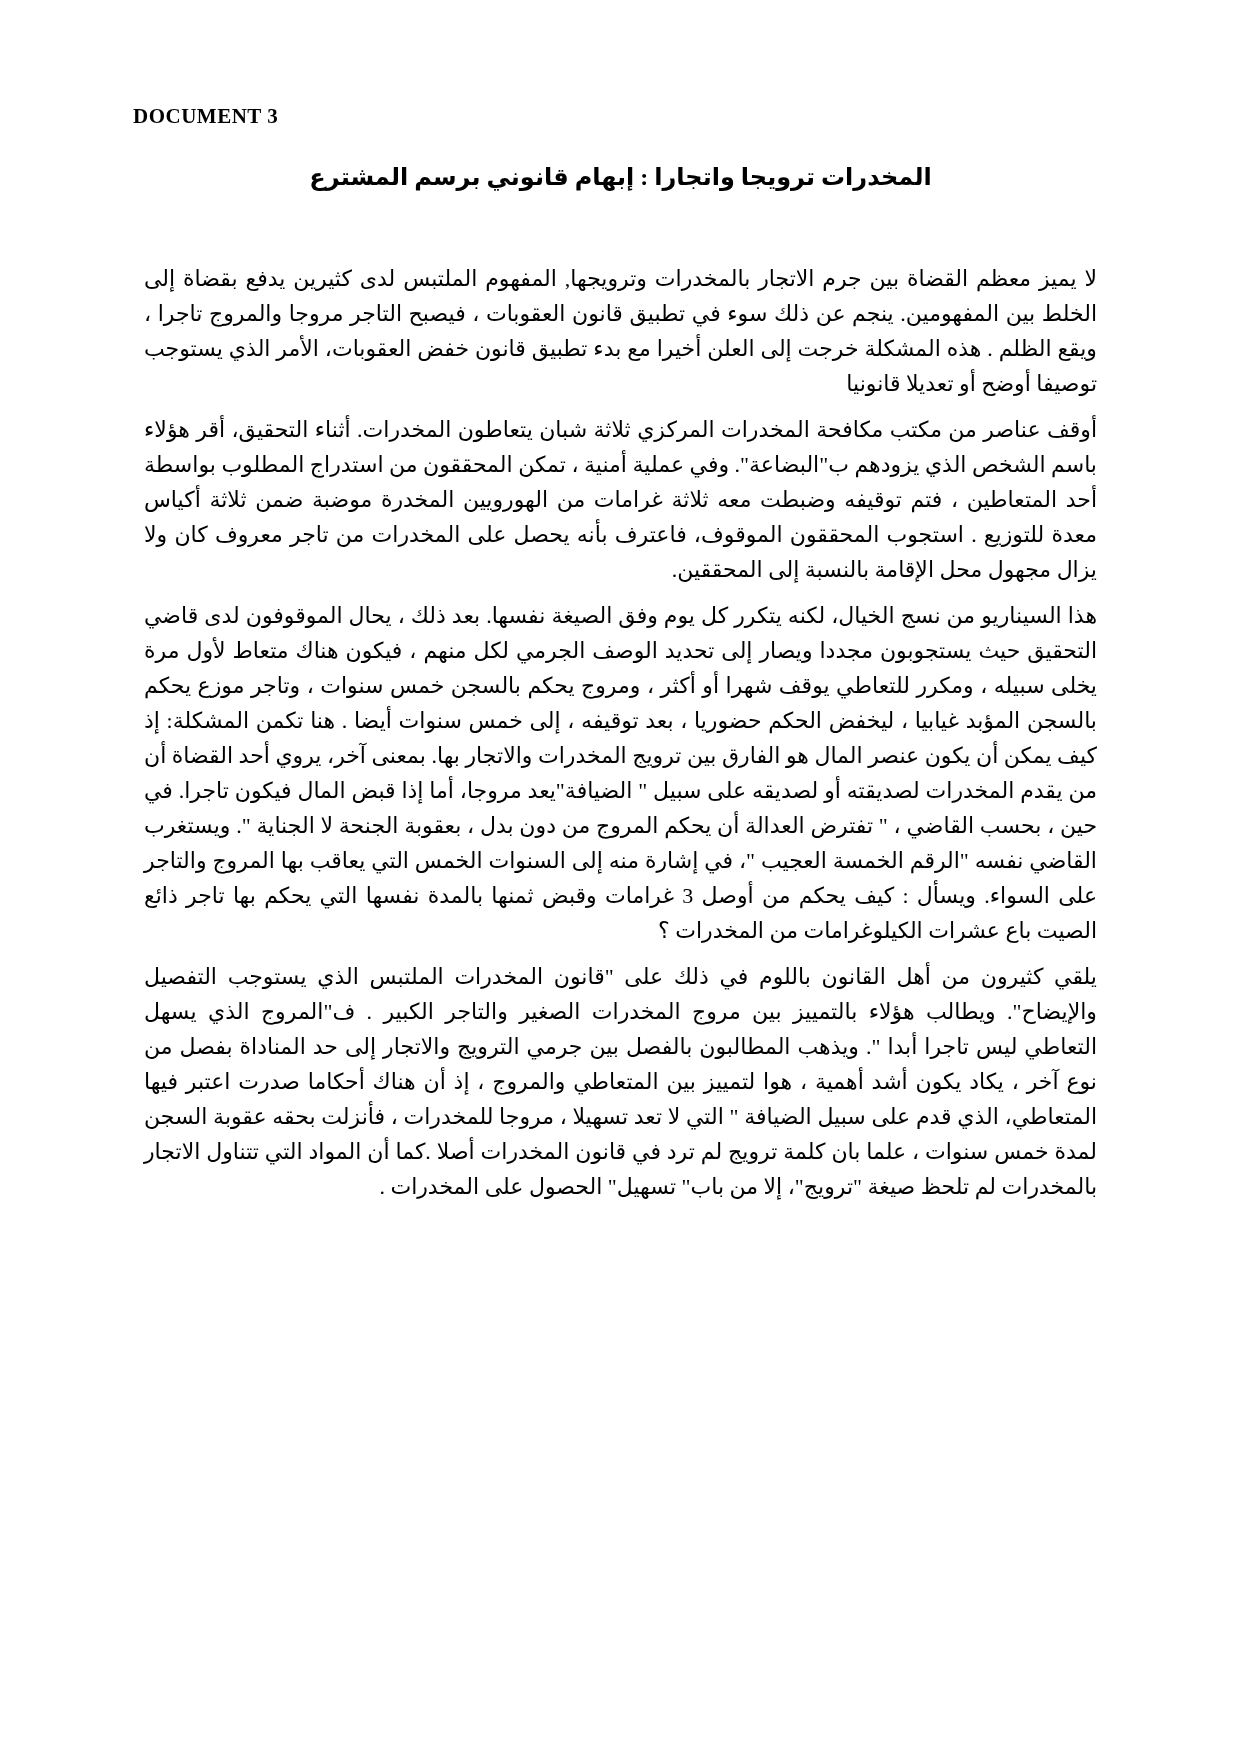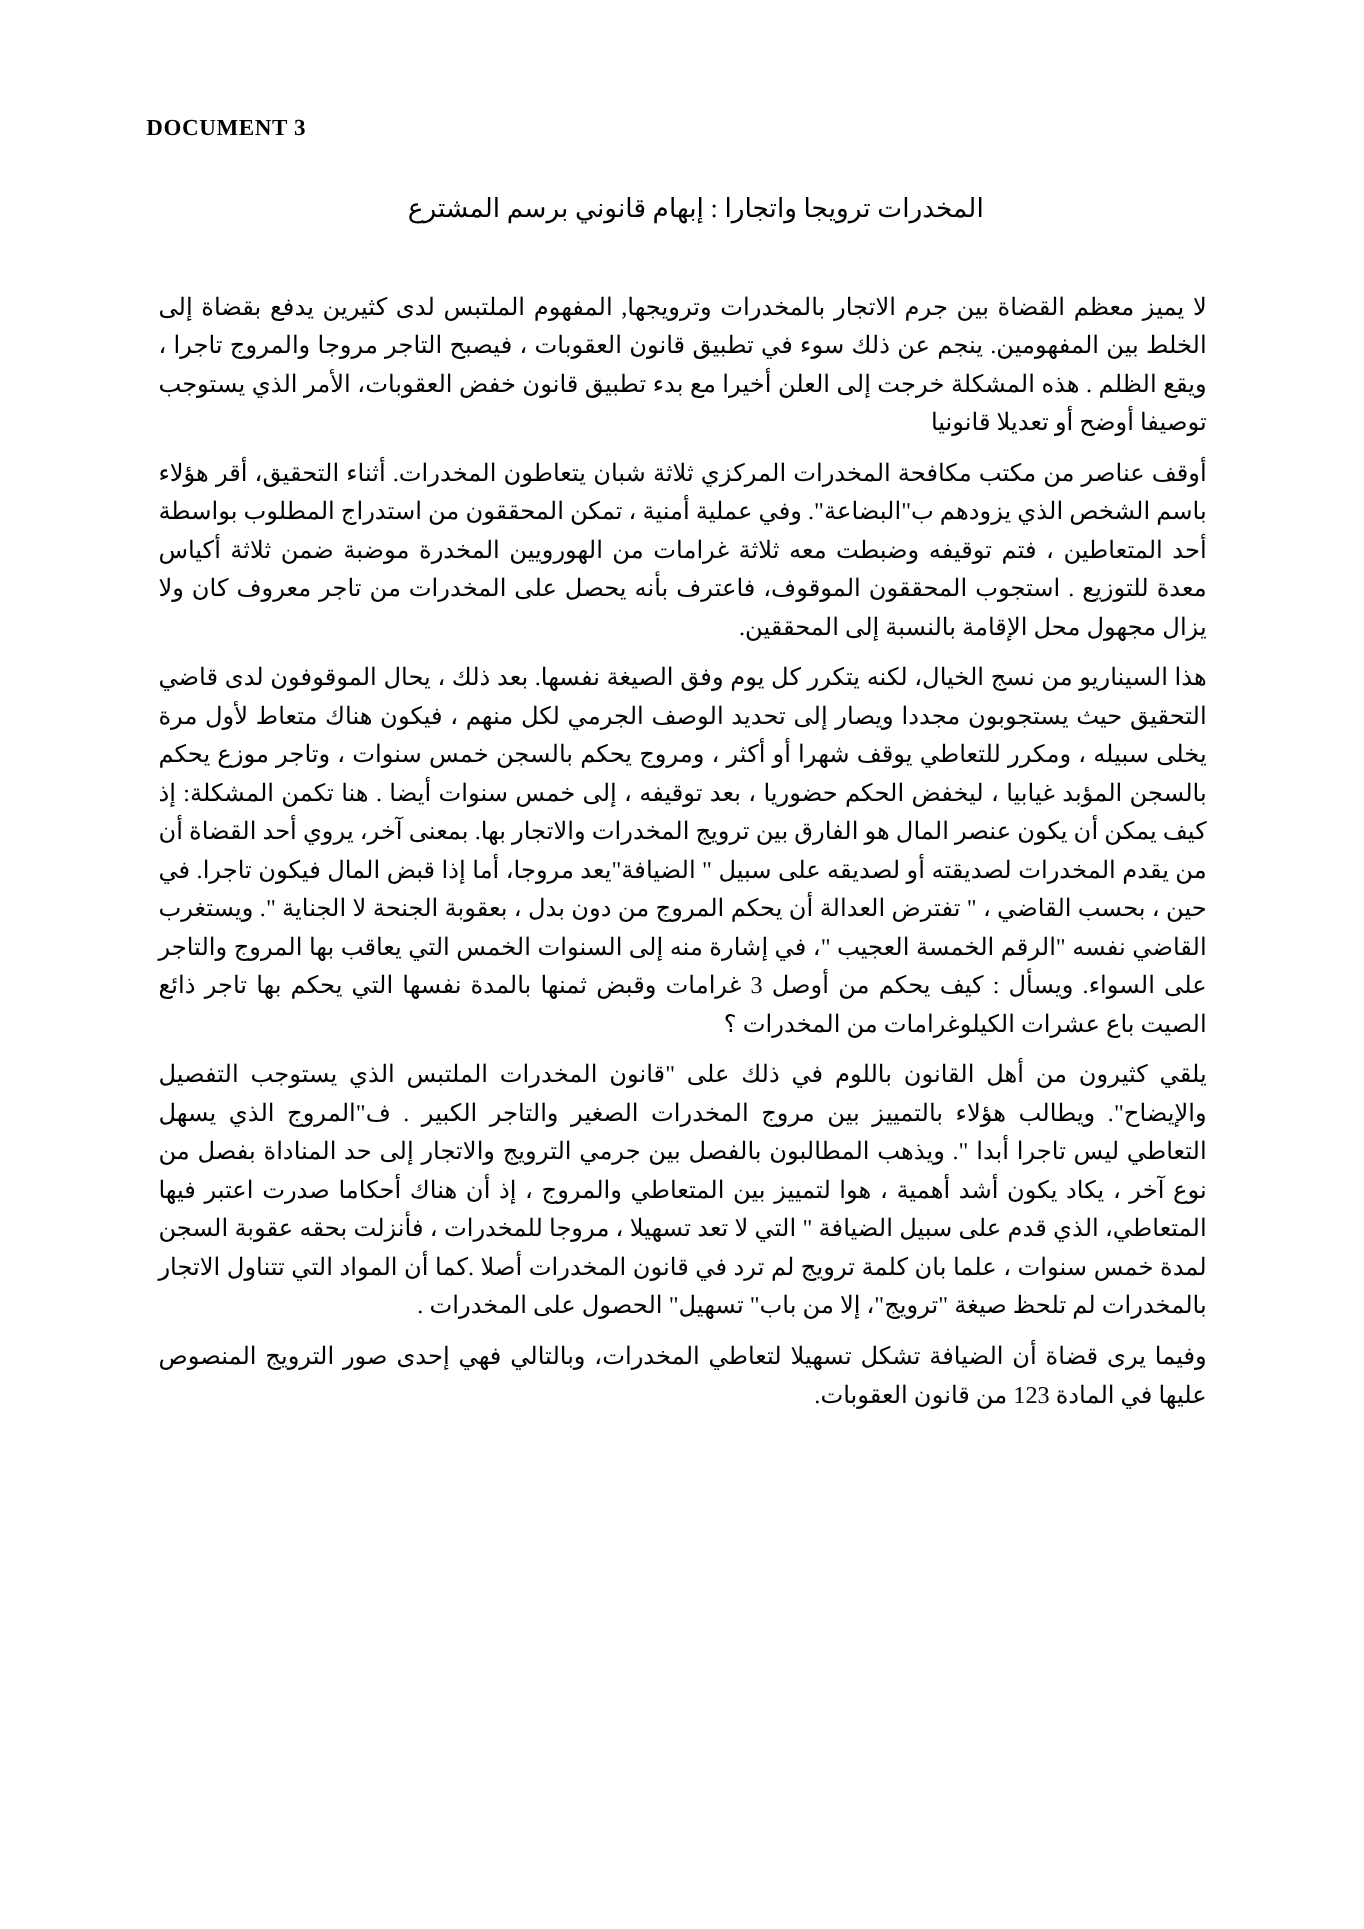--- a/index.html
+++ b/index.html
@@ -23,25 +23,25 @@
     font-family: "Liberation Serif", serif;
     font-weight: bold;
     font-size: 21px;
     letter-spacing: 0.5px;
   }
   .article-title {
     position: absolute;
     top: 163px;
     left: 133px;
     width: 975px;
-    margin: 12px;
+    margin: 0;
     direction: rtl;
     unicode-bidi: embed;
     text-align: center;
-    font-weight: normal;
+    font-weight: bold;
     font-size: 24px;
     font-family: "Liberation Serif", "DejaVu Sans", serif;
   }
   .article-body {
     position: absolute;
     top: 250px;
     left: 133px;
     width: 975px;
     direction: rtl;
     unicode-bidi: embed;
@@ -82,20 +82,19 @@
 
   <div class="doc-label">DOCUMENT 3</div>
 
   <h1 class="article-title">المخدرات ترويجا واتجارا : إبهام قانوني برسم المشترع</h1>
 
   <div class="article-body">
     <p>لا يميز معظم القضاة بين جرم الاتجار بالمخدرات وترويجها, المفهوم الملتبس لدى كثيرين يدفع بقضاة إلى الخلط بين المفهومين. ينجم عن ذلك سوء في تطبيق قانون العقوبات ، فيصبح التاجر مروجا والمروج تاجرا ، ويقع الظلم . هذه المشكلة خرجت إلى العلن أخيرا مع بدء تطبيق قانون خفض العقوبات، الأمر الذي يستوجب توصيفا أوضح أو تعديلا قانونيا</p>
     <p>أوقف عناصر من مكتب مكافحة المخدرات المركزي ثلاثة شبان يتعاطون المخدرات. أثناء التحقيق، أقر هؤلاء باسم الشخص الذي يزودهم ب"البضاعة". وفي عملية أمنية ، تمكن المحققون من استدراج المطلوب بواسطة أحد المتعاطين ، فتم توقيفه وضبطت معه ثلاثة غرامات من الهورويين المخدرة موضبة ضمن ثلاثة أكياس معدة للتوزيع . استجوب المحققون الموقوف، فاعترف بأنه يحصل على المخدرات من تاجر معروف كان ولا يزال مجهول محل الإقامة بالنسبة إلى المحققين.</p>
     <p>هذا السيناريو من نسج الخيال، لكنه يتكرر كل يوم وفق الصيغة نفسها. بعد ذلك ، يحال الموقوفون لدى قاضي التحقيق حيث يستجوبون مجددا ويصار إلى تحديد الوصف الجرمي لكل منهم ، فيكون هناك متعاط لأول مرة يخلى سبيله ، ومكرر للتعاطي يوقف شهرا أو أكثر ، ومروج يحكم بالسجن خمس سنوات ، وتاجر  موزع يحكم بالسجن المؤبد غيابيا ، ليخفض الحكم حضوريا ، بعد توقيفه ، إلى خمس سنوات أيضا . هنا تكمن المشكلة: إذ كيف يمكن أن يكون عنصر المال هو الفارق بين ترويج المخدرات والاتجار بها. بمعنى آخر، يروي أحد القضاة أن من يقدم المخدرات لصديقته أو لصديقه على سبيل " الضيافة"يعد مروجا، أما إذا قبض المال فيكون تاجرا. في حين ، بحسب القاضي ، " تفترض العدالة أن يحكم المروج من دون بدل ، بعقوبة الجنحة لا الجناية ". ويستغرب القاضي نفسه "الرقم الخمسة العجيب "، في إشارة منه إلى السنوات الخمس التي يعاقب بها المروج والتاجر على السواء. ويسأل : كيف يحكم من أوصل 3 غرامات وقبض ثمنها بالمدة نفسها التي يحكم بها تاجر ذائع الصيت باع عشرات الكيلوغرامات من المخدرات ؟</p>
     <p>يلقي كثيرون من أهل القانون باللوم في ذلك على "قانون المخدرات الملتبس الذي يستوجب التفصيل والإيضاح". ويطالب هؤلاء بالتمييز بين مروج المخدرات الصغير والتاجر الكبير . ف"المروج الذي يسهل التعاطي ليس تاجرا أبدا ". ويذهب المطالبون بالفصل بين جرمي الترويج والاتجار إلى حد المناداة بفصل من نوع آخر ، يكاد يكون أشد أهمية ، هوا لتمييز بين المتعاطي والمروج ، إذ أن هناك أحكاما صدرت اعتبر فيها المتعاطي، الذي قدم على سبيل الضيافة " التي لا تعد تسهيلا ، مروجا للمخدرات ، فأنزلت بحقه عقوبة السجن لمدة خمس سنوات ، علما بان كلمة ترويج لم ترد في قانون المخدرات أصلا .كما أن المواد التي تتناول الاتجار بالمخدرات لم تلحظ صيغة "ترويج"، إلا من باب" تسهيل" الحصول على المخدرات .</p>
-    <p>وفيما يرى قضاة أن الضيافة تشكل تسهيلا لتعاطي المخدرات، وبالتالي فهي إحدى صور الترويج المنصوص عليها في المادة 123 من قانون العقوبات.</p>
   </div>
 
   <div class="article-source">جريدة الأخبار 4 فبراير 2013</div>
 
   <div class="page-number">16</div>
 
 </div>
 
 </body></html>

